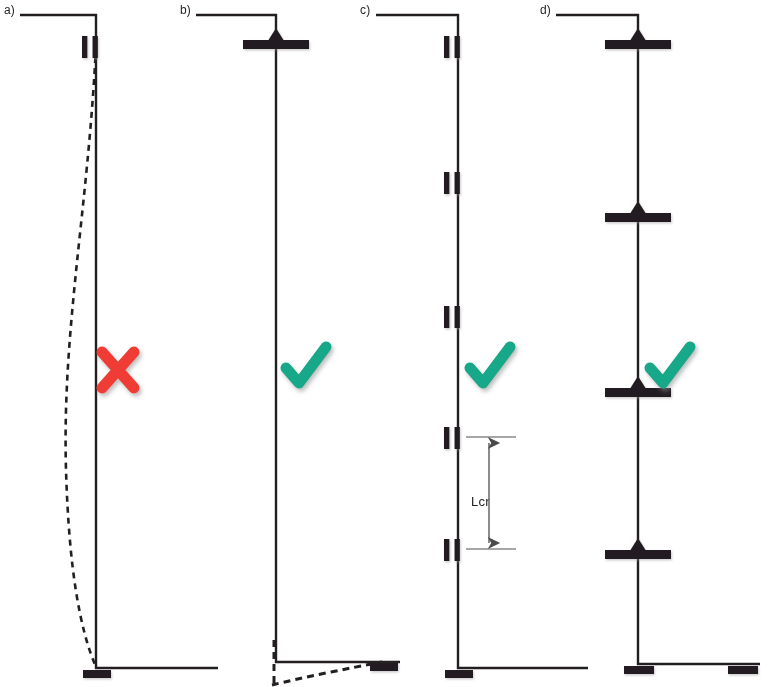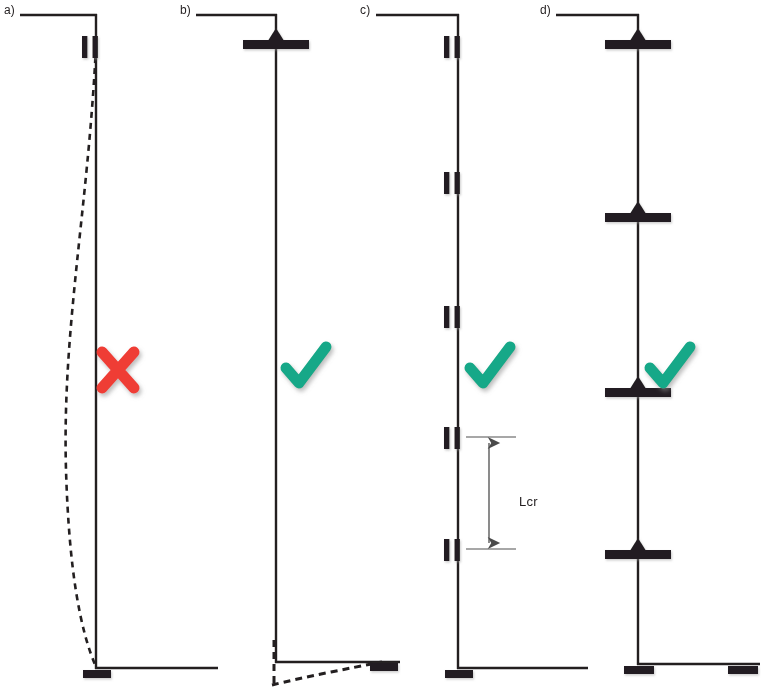--- a/index.html
+++ b/index.html
@@ -11,21 +11,21 @@
 </head>
 <body>
 
 <div id="stage">
 
   <div class="plabel" style="left:4px;top:3px;">a)</div>
   <div class="plabel" style="left:180px;top:3px;">b)</div>
   <div class="plabel" style="left:360px;top:3px;">c)</div>
   <div class="plabel" style="left:540px;top:3px;">d)</div>
 
-  <div class="plabel" style="left:519px;top:494px;font-size:13px;">Lcr</div>
+  <div class="plabel" style="left:471px;top:494px;font-size:13px;">Lcr</div>
 
   <svg width="768" height="687" viewBox="0 0 768 687" aria-hidden="true">
     <defs>
       <filter id="softshadow" x="-40%" y="-40%" width="190%" height="190%">
         <feDropShadow dx="2" dy="3" stdDeviation="2.2" flood-color="#888888" flood-opacity="0.55"></feDropShadow>
       </filter>
       <filter id="tinyshadow" x="-40%" y="-40%" width="190%" height="190%">
         <feDropShadow dx="1" dy="1.5" stdDeviation="1.1" flood-color="#999999" flood-opacity="0.5"></feDropShadow>
       </filter>
       <marker id="arrUp" markerWidth="9" markerHeight="9" refX="4.5" refY="7.6" orient="auto">

